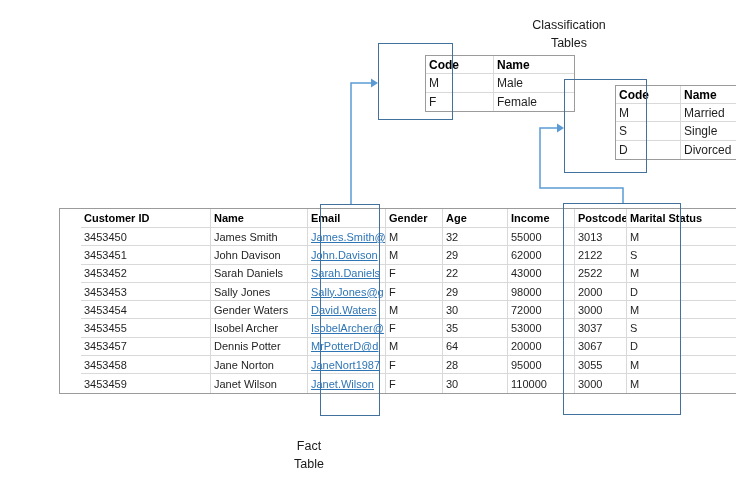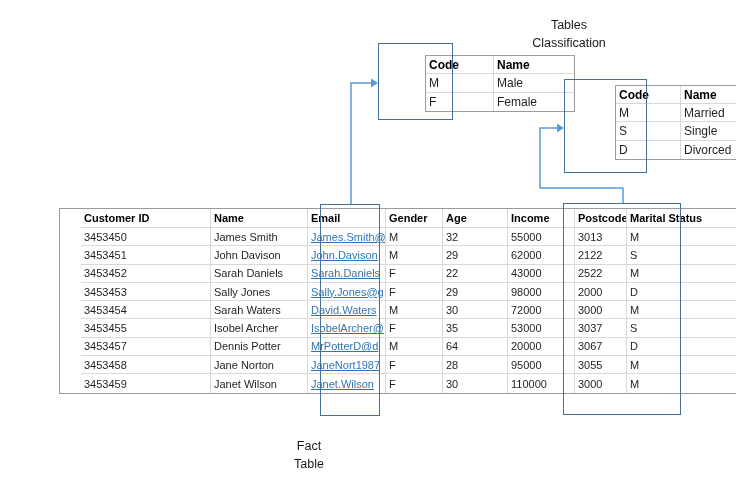--- a/index.html
+++ b/index.html
@@ -165,21 +165,21 @@
         <td>Sally Jones</td>
         <td><span class="link">Sally.Jones@g</span></td>
         <td>F</td>
         <td>29</td>
         <td>98000</td>
         <td>2000</td>
         <td>D</td>
       </tr>
       <tr>
         <td>3453454</td>
-        <td>Sarah Waters</td>
+        <td>Gender Waters</td>
         <td><span class="link">David.Waters</span></td>
         <td>M</td>
         <td>30</td>
         <td>72000</td>
         <td>3000</td>
         <td>M</td>
       </tr>
       <tr>
         <td>3453455</td>
         <td>Isobel Archer</td>
@@ -233,19 +233,19 @@
     <polyline points="351,204 351,83 371,83"></polyline>
     <polygon points="371,78.5 371,87.5 378,83" fill="#5b9bd5" stroke="none"></polygon>
   </g>
   <g stroke="#5b9bd5" stroke-width="1.5" fill="none">
     <polyline points="623,203 623,188 540,188 540,128 557,128"></polyline>
     <polygon points="557,123.5 557,132.5 564,128" fill="#5b9bd5" stroke="none"></polygon>
   </g>
 </svg>
 
 <div class="diagram-label" id="classification-label">
+  <div>Classification</div>
   <div>Tables</div>
-  <div>Classification</div>
 </div>
 <div class="diagram-label" id="fact-label">
   <div>Fact</div>
   <div>Table</div>
 </div>
 
 </body></html>

